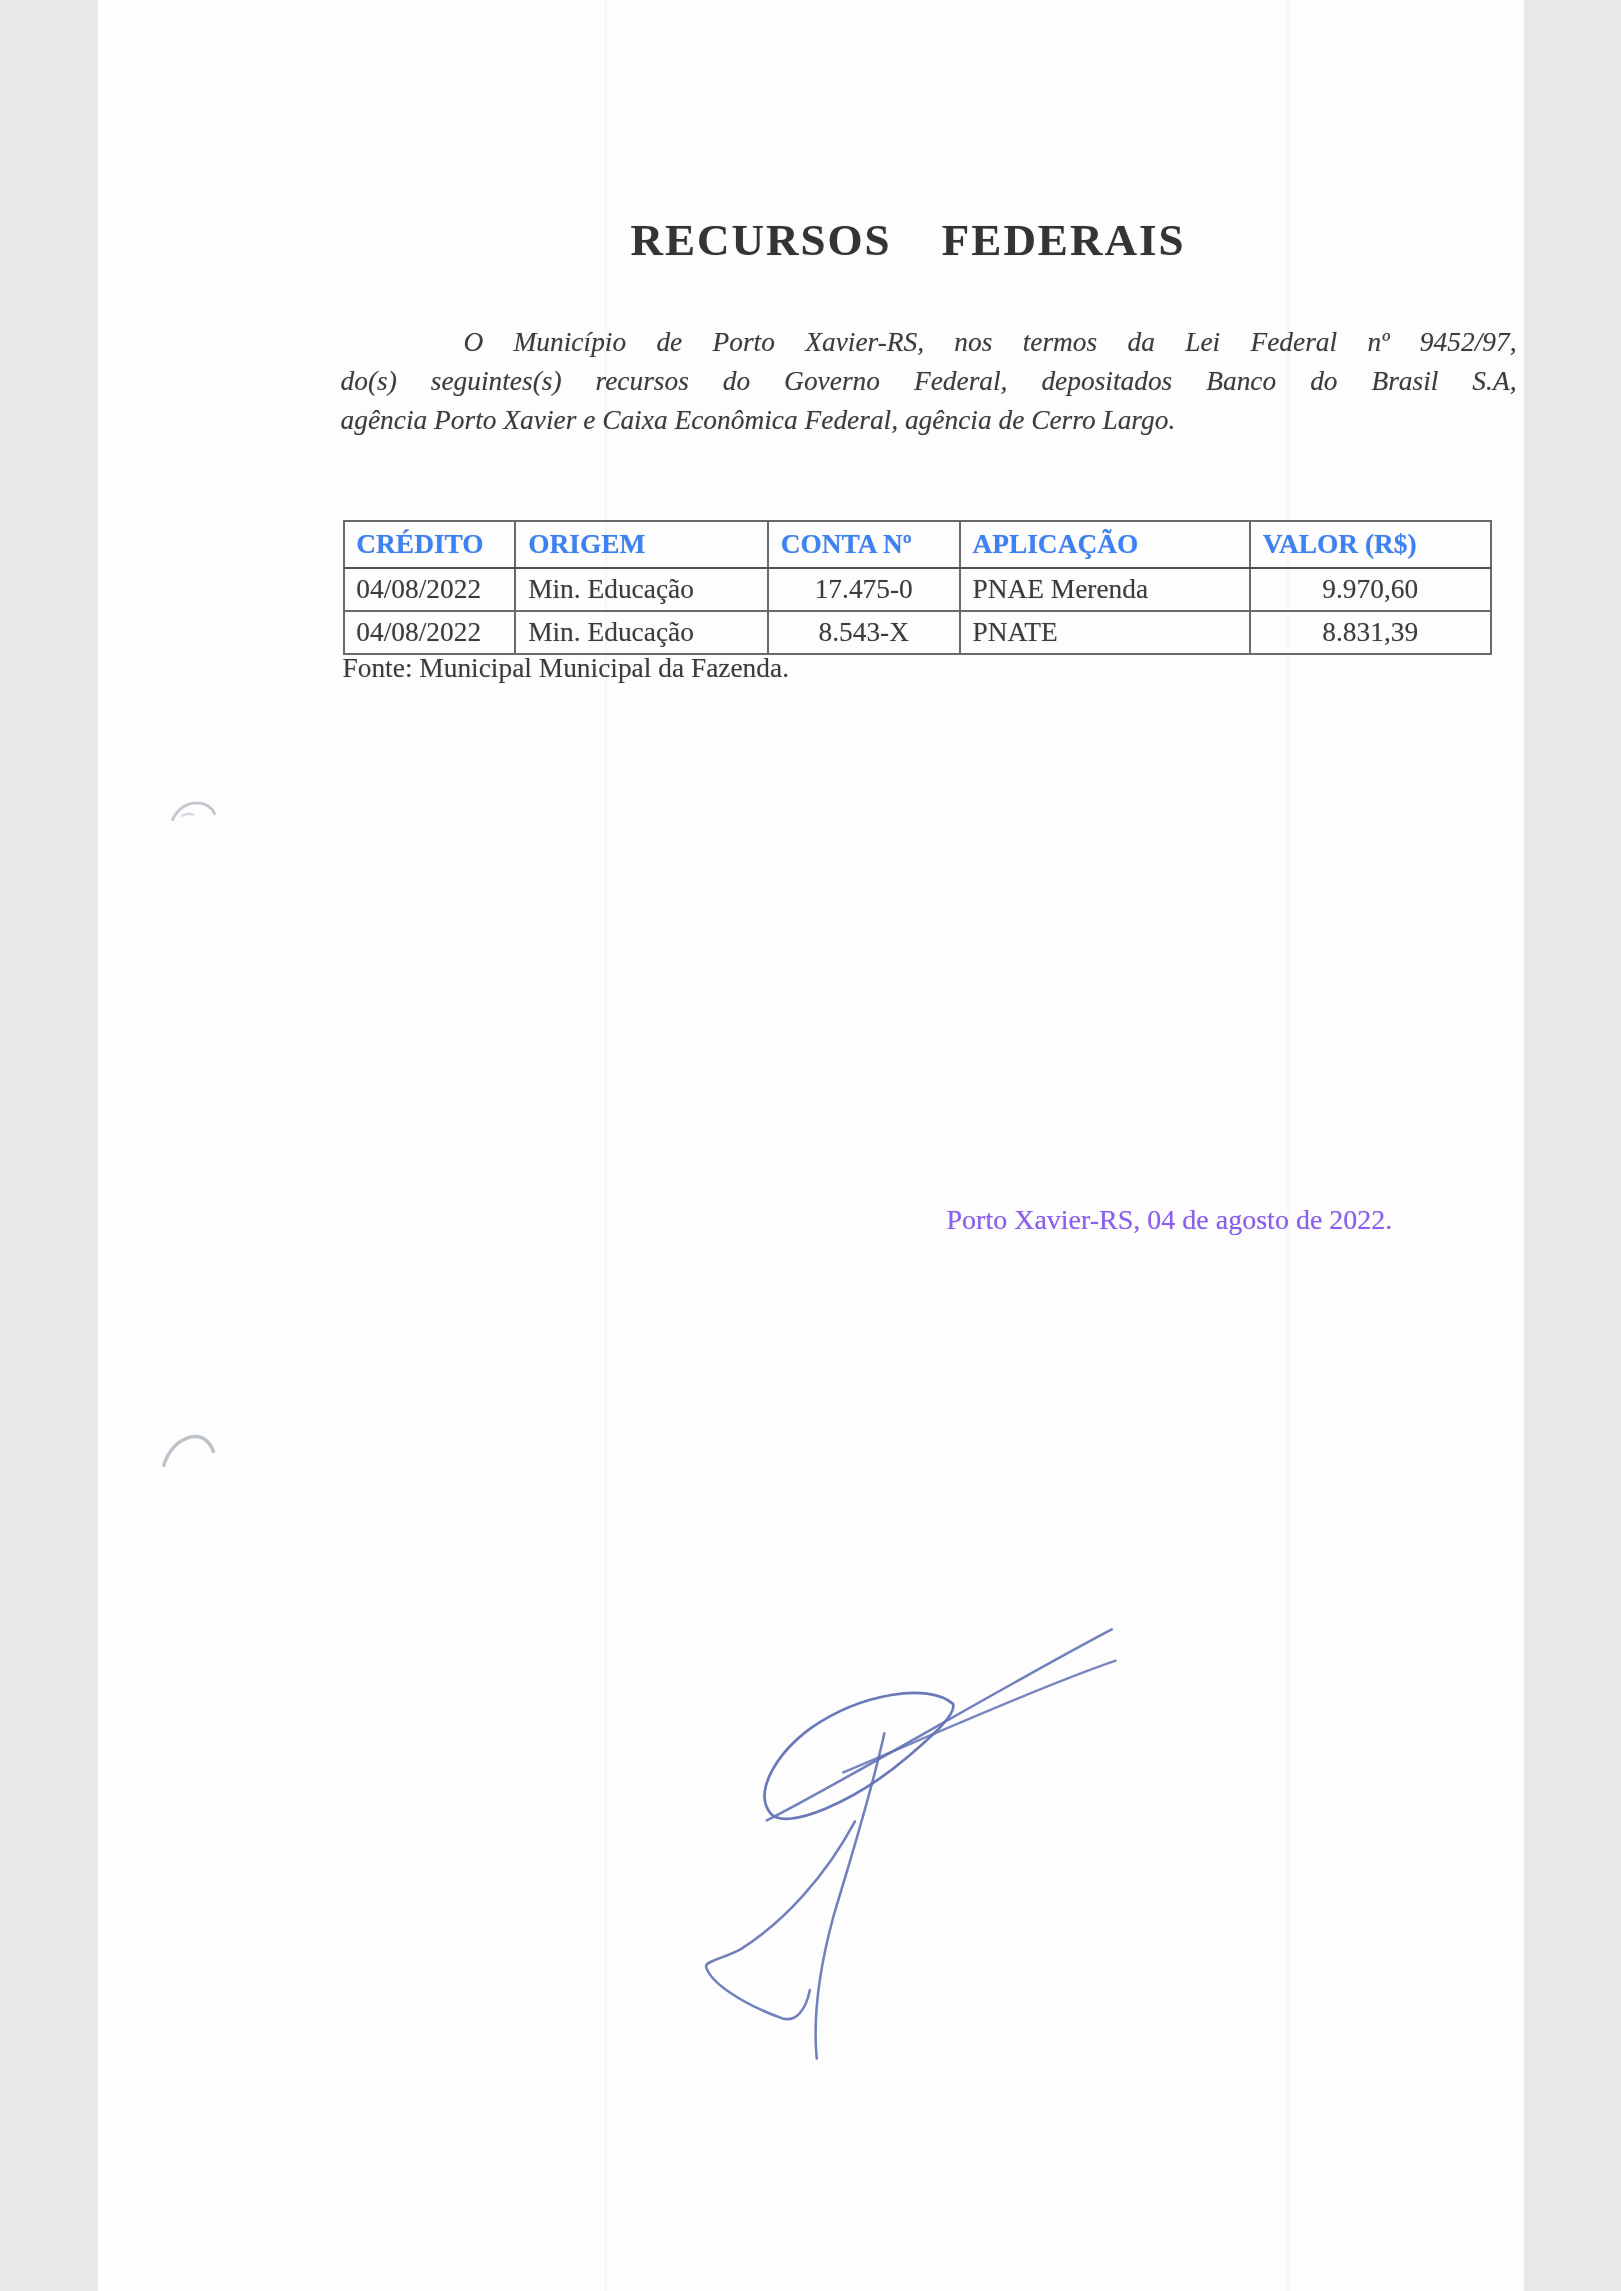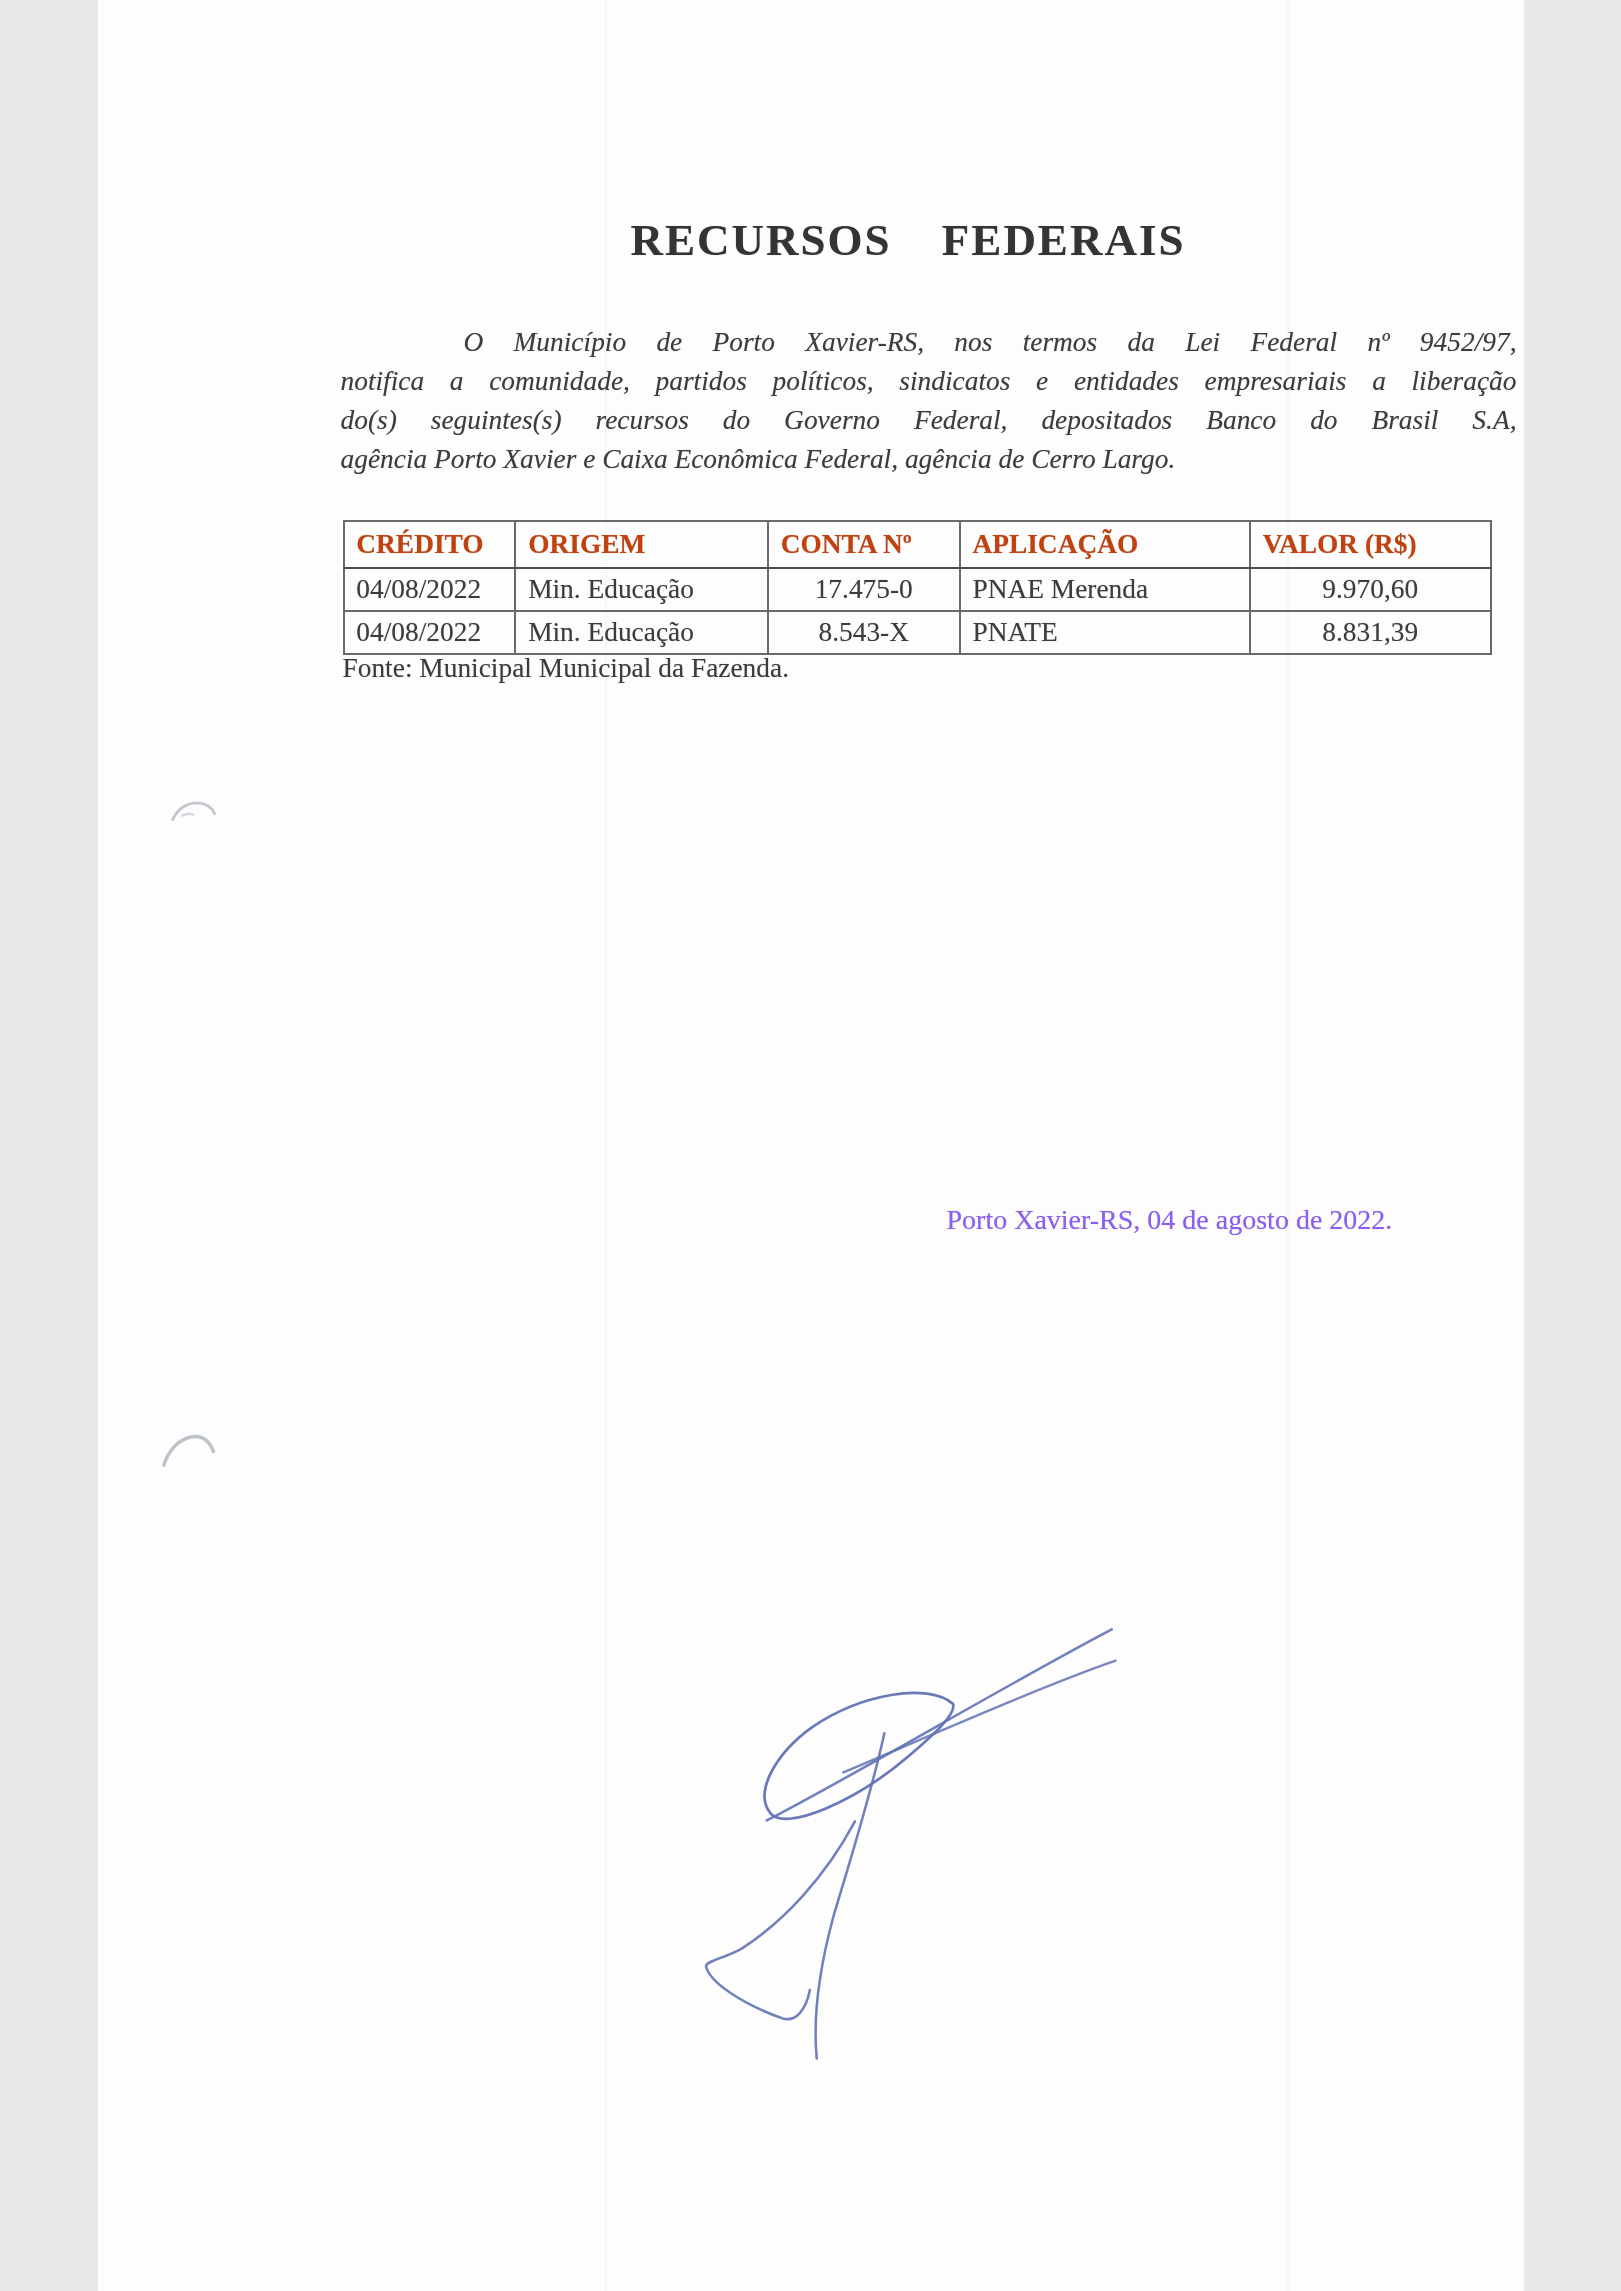--- a/index.html
+++ b/index.html
@@ -44,21 +44,21 @@
   }
   table.res-table th, table.res-table td{
     border:2px solid #6a6a6a;
     padding:0 11.8px;
     white-space:nowrap;
   }
   table.res-table{border:2.9px solid #4a4a4a;}
   table.res-table th{
     border-bottom:2.9px solid #4f4f4f;
     font-weight:bold;text-align:left;
-    height:45px;color:#c2410c;
+    height:45px;color:#3b82f6;
   }
   table.res-table td{height:41px;}
   .col-credito{width:172px;}
   .col-origem{width:253px;}
   .col-conta{width:192px;}
   .col-aplicacao{width:291px;}
   .col-valor{width:241px;}
   td.center, th.center{text-align:center;}
 
   .fonte{
@@ -93,21 +93,20 @@
 <div class="page">
 
   <div class="streak s1"></div>
   <div class="streak s2"></div>
   <div class="streak s3"></div>
 
   <div class="doc-title ink">RECURSOS FEDERAIS</div>
 
   <div class="paragraph ink">
     <div class="para-line first">O Município de Porto Xavier-RS, nos termos da Lei Federal nº 9452/97,</div>
-    <div class="para-line">notifica a comunidade, partidos políticos, sindicatos e entidades empresariais a liberação</div>
     <div class="para-line">do(s) seguintes(s) recursos do Governo Federal, depositados Banco do Brasil S.A,</div>
     <div class="para-line last">agência Porto Xavier e Caixa Econômica Federal, agência de Cerro Largo.</div>
   </div>
 
   <table class="res-table ink">
     <colgroup>
       <col class="col-credito">
         <col class="col-origem">
         <col class="col-conta">
         <col class="col-aplicacao">

